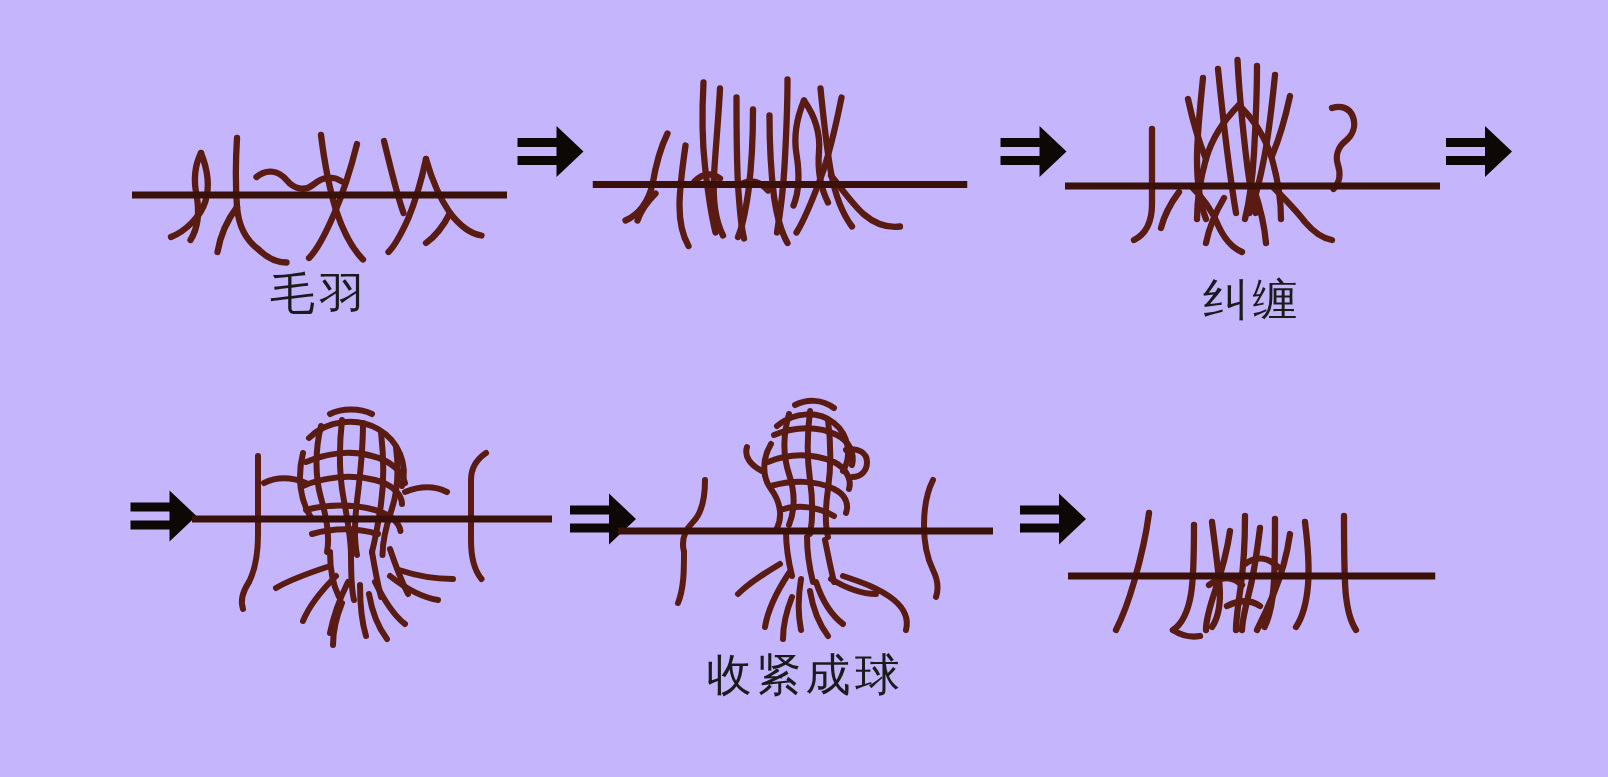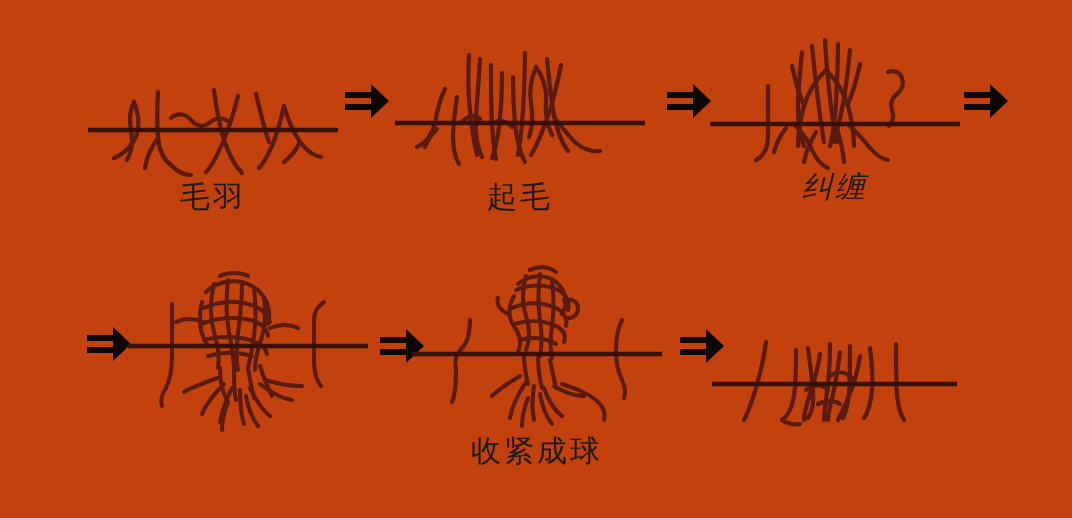--- a/index.html
+++ b/index.html
@@ -10,21 +10,21 @@
     width: 1072px;
     height: 518px;
     background: #fdfcfc;
     font-family: "Liberation Sans", "DejaVu Sans", sans-serif;
     overflow: hidden;
   }
   #stage {
     position: relative;
     width: 1072px;
     height: 518px;
-    background: #c2410c;
+    background: #c4b5fd;
   }
   .panel {
     position: absolute;
   }
   .panel-svg {
     display: block;
   }
   .panel-label {
     position: absolute;
     width: 100%;
@@ -89,21 +89,20 @@
         <path d="M141 22 C148 32 152 44 151 56 C150 68 152 80 157 90"></path>
         <path d="M152 14 C154 34 156 54 159 70 C162 86 167 98 173 106"></path>
         <path d="M166 20 C162 40 158 58 152 74 C146 90 141 102 136 110"></path>
         <path d="M68 76 C74 70 80 70 85 74"></path>
         <path d="M99 78 C105 74 112 76 117 82"></path>
         <path d="M159 72 C167 82 174 92 181 98 C188 104 196 107 205 106"></path>
         <path d="M42 84 C36 90 32 96 30 102"></path>
       </g>
       <line x1="0" y1="78" x2="250" y2="78" stroke="#3a1109" stroke-width="4.6"></line>
     </svg>
-    <div class="panel-label" style="top:135px;">起毛</div>
   </div>
 
   <div class="arrow" style="left:665px; top:82px;">
     <svg width="48" height="40" viewBox="0 0 48 40">
       <path d="M2 10 L28 10 L28 2 L46 19 L28 36 L28 28 L2 28 Z
                M2 16 L28 16 L28 22 L2 22 Z" fill="#0d0806" fill-rule="evenodd"></path>
     </svg>
   </div>
 
   <div class="panel" style="left:710px; top:28px; width:250px; height:205px;">
@@ -121,21 +120,21 @@
         <path d="M150 36 C147 50 143 64 138 76"></path>
         <path d="M84 96 C92 104 98 112 102 122 C106 131 111 137 118 140"></path>
         <path d="M126 98 C130 110 133 122 134 134"></path>
         <path d="M138 96 C146 104 154 112 160 120 C166 127 172 131 178 132"></path>
         <path d="M106 104 C100 114 96 124 94 134"></path>
         <path d="M76 100 C70 108 66 116 64 124"></path>
         <path d="M178 44 C184 42 190 44 192 50 C194 56 192 62 187 66 C182 70 180 76 182 82 C184 88 183 94 179 98"></path>
       </g>
       <line x1="0" y1="96" x2="250" y2="96" stroke="#3a1109" stroke-width="4.6"></line>
     </svg>
-    <div class="panel-label" style="top:142px;font-style:italic;">纠缠</div>
+    <div class="panel-label" style="top:156px;">纠缠</div>
   </div>
 
   <div class="arrow" style="left:962px; top:82px;">
     <svg width="48" height="40" viewBox="0 0 48 40">
       <path d="M2 10 L28 10 L28 2 L46 19 L28 36 L28 28 L2 28 Z
                M2 16 L28 16 L28 22 L2 22 Z" fill="#0d0806" fill-rule="evenodd"></path>
     </svg>
   </div>
 
   <div class="arrow" style="left:85px; top:325px;">

